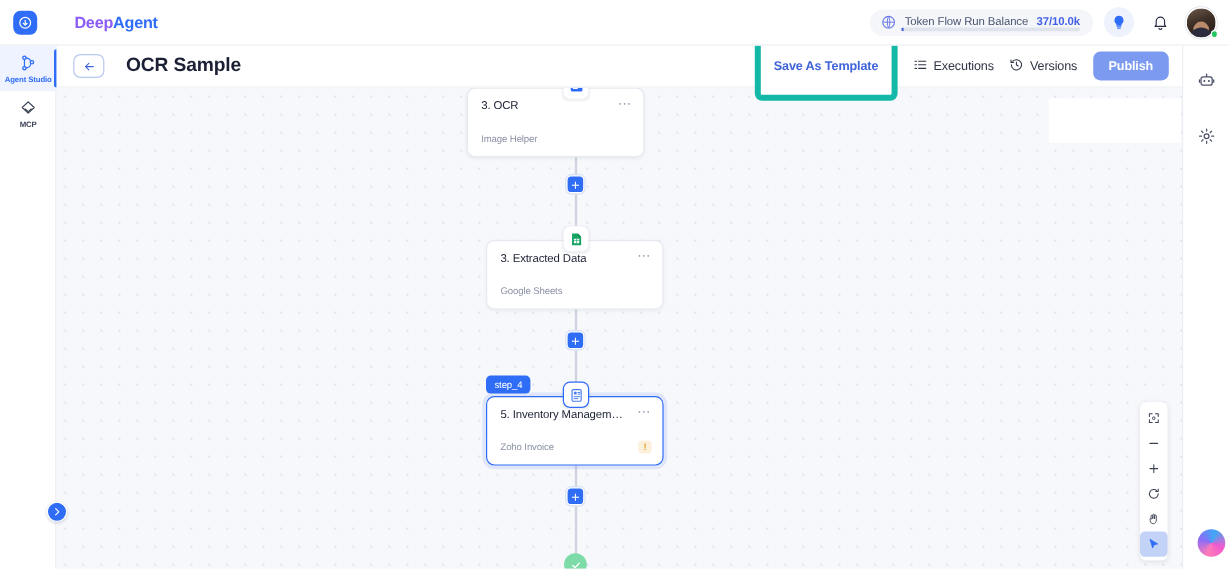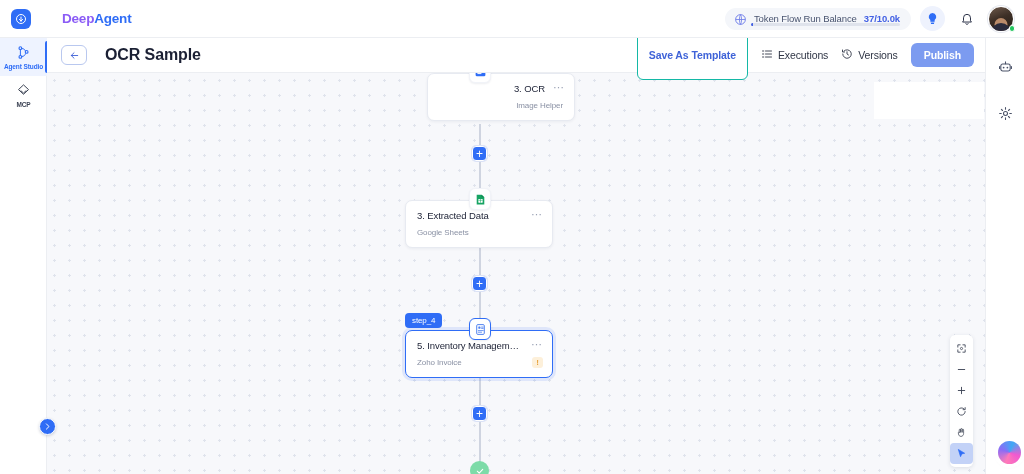--- a/index.html
+++ b/index.html
@@ -105,21 +105,21 @@
     background: #ffffff; border-bottom: 1px solid #eceef2;
     display: flex; align-items: center; padding: 0 11px 0 14px; z-index: 25;
   }
   .back-btn {
     width: 26px; height: 20px; border: 1px solid #b9c8ef; border-radius: 6px;
     background: #fff; display: flex; align-items: center; justify-content: center; cursor: pointer;
   }
   .page-title { margin-left: 18px; font-size: 16px; font-weight: bold; color: #1b2034; letter-spacing: -0.1px; }
   .toolbar-right { margin-left: auto; display: flex; align-items: center; gap: 13px; }
   .btn-outline {
-    border: 1px solid #14b8a6; border-radius: 6px; background: #fff;
+    border: 5px solid #14b8a6; border-radius: 6px; background: #fff;
     color: #3f63d8; font-size: 10.5px; font-weight: bold; padding: 18px 11px; cursor: pointer;
     letter-spacing: -0.1px;
   }
   .btn-ghost {
     display: flex; align-items: center; gap: 5px; background: none; border: none;
     color: #303646; font-size: 10.5px; cursor: pointer; letter-spacing: -0.1px;
   }
   .btn-publish {
     background: #7c9bf0; border: none; border-radius: 6px; color: #fff;
     font-size: 10.5px; font-weight: bold; padding: 6px 13px; cursor: pointer; letter-spacing: -0.1px;
@@ -152,21 +152,21 @@
     border: 1px solid #e7eaf1; border-radius: 7px;
     padding: 9px 11px 10px; z-index: 5;
     box-shadow: 0 1px 3px rgba(24,39,75,.06);
   }
   .node.selected { border: 1.5px solid #2f6df6; box-shadow: 0 0 0 3px rgba(47,109,246,.12); }
   .node-title {
     font-size: 9.5px; color: #1b2034; font-weight: normal; letter-spacing: -0.1px;
     white-space: nowrap; overflow: hidden; text-overflow: ellipsis;
     padding-right: 18px;
   }
-  .node-sub { font-size: 8px; color: #8a91a4; margin-top: 7px; letter-spacing: -0.1px; }
+  .node-sub { font-size: 8px; color: #8a91a4; margin-top: 17px; letter-spacing: -0.1px; }
   .node-dots {
     position: absolute; right: 9px; top: 9px; color: #9aa1b4;
     font-size: 11px; letter-spacing: 1px; line-height: 9px; cursor: pointer;
   }
   .node-warn {
     position: absolute; right: 9px; bottom: 9px; width: 11px; height: 11px;
     border-radius: 3px; background: #fdf0da; color: #e8a33d;
     font-size: 8px; font-weight: bold; display: flex; align-items: center; justify-content: center;
   }
   .node-icon {
@@ -349,21 +349,21 @@
     <div class="edge" style="top:51px; height:72px;"></div>
     <div class="edge" style="top:173px; height:74px;"></div>
     <div class="edge" style="top:303px; height:90px;"></div>
 
     <div class="node-icon" style="left:422px; top:-12px;">
       <svg width="13" height="13" viewBox="0 0 24 24" fill="none">
         <rect x="3" y="5" width="18" height="14" rx="2.5" fill="#2f6df6"></rect>
         <path d="M7 10h10M7 14h6" stroke="#fff" stroke-width="1.8" stroke-linecap="round"></path>
       </svg>
     </div>
-    <div class="node" style="left:380px; top:0px;text-align:right;">
+    <div class="node" style="left:342px; top:0px;">
       <div class="node-title">3. OCR</div>
       <div class="node-sub">Image Helper</div>
       <div class="node-dots">⋯</div>
     </div>
 
     <div class="plus-btn" style="left:425px; top:73px;">+</div>
 
     <div class="node-icon" style="left:422px; top:115px;">
       <svg width="13" height="13" viewBox="0 0 24 24" fill="none">
         <path d="M5 3h9l5 5v13a0 0 0 0 1 0 0H5z" fill="#17a463"></path>

